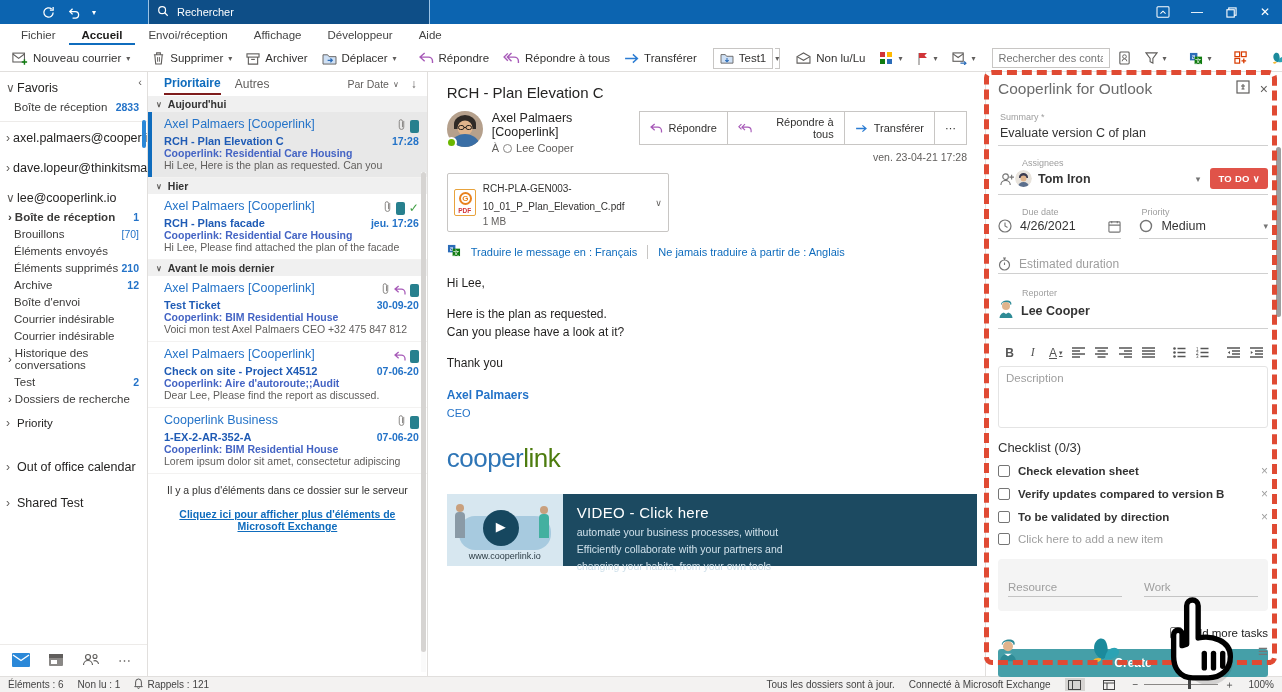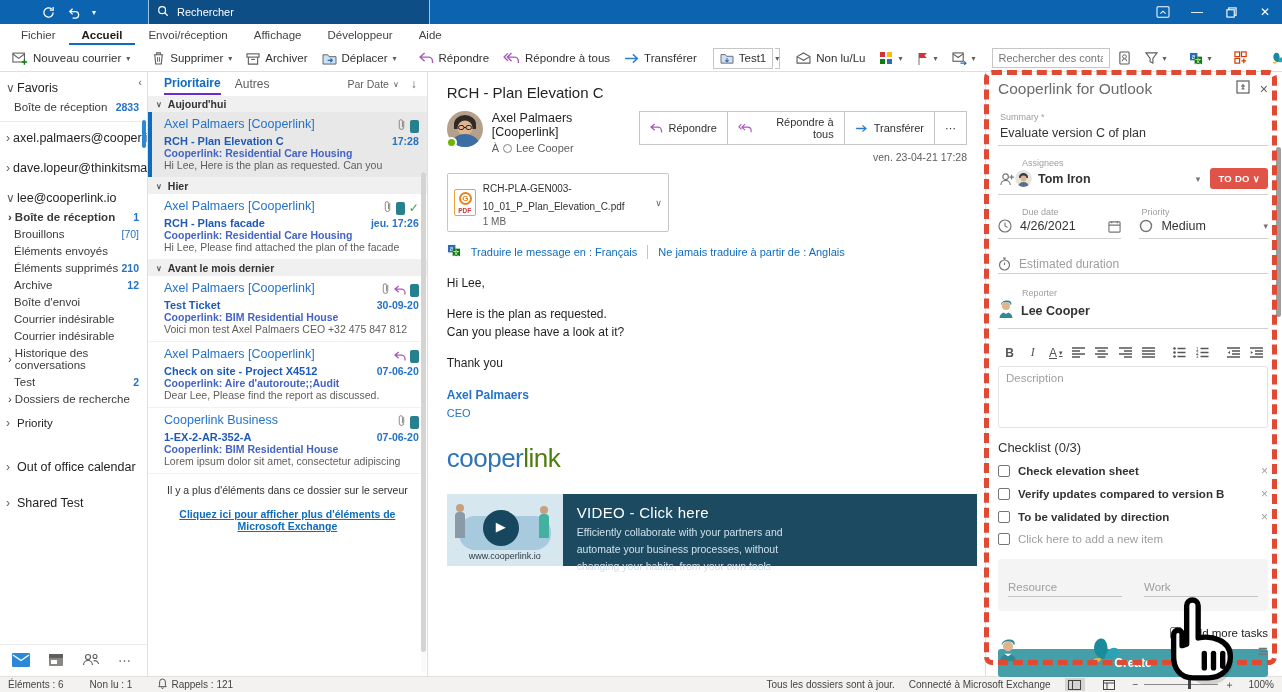--- a/index.html
+++ b/index.html
@@ -45,21 +45,21 @@
   .fp-head .chev { font-size:12px; color:#605e5c; width:8px; }
   .fp-sect-gap { height:10px; }
   .fp-div { height:1px; background:#edebe9; margin:6px 0; }
   .fp-scroll-thumb { position:absolute; right:1px; top:48px; width:4px; height:28px; background:#2b88d8; border-radius:2px; }
   .nav-icons { position:absolute; bottom:0; left:0; right:0; height:32px; display:flex; align-items:center; gap:18px; padding-left:12px; border-top:1px solid #edebe9; background:#fff; }
 
   
   .list-pane { width:285px; border-right:1px solid #e1dfdd; background:#fff; display:flex; flex-direction:column; position:relative; }
   .list-header { display:flex; align-items:center; height:24px; padding:0 10px 0 16px; font-size:12px; flex:0 0 auto; }
   .list-header .tab { margin-right:14px; color:#605e5c; padding:3px 0; }
-  .list-header .tab.active { color:#0f6cbd; border-bottom:2px solid #6d28d9; font-weight:bold; }
+  .list-header .tab.active { color:#0f6cbd; border-bottom:2px solid #7f1d1d; font-weight:bold; }
   .list-header .sort { margin-left:auto; color:#605e5c; font-size:10.5px; display:flex; gap:4px; align-items:center; }
   .group-hdr { background:#f0f0f0; font-size:10.5px; font-weight:bold; color:#333; padding:2px 8px 2px 8px; display:flex; gap:6px; align-items:center; }
   .group-hdr .gchev { font-size:8px; color:#605e5c; }
   .email { position:relative; padding:5px 8px 6px 16px; border-bottom:1px solid #f3f2f1; }
   .email.sel { background:#e8e8e8; }
   .email.sel::before { content:""; position:absolute; left:0; top:0; bottom:0; width:4px; background:#0f6cbd; }
   .email .row1 { display:flex; align-items:flex-start; }
   .email .sender { font-size:12.5px; color:#2473c8; flex:1; overflow:hidden; white-space:nowrap; }
   .email .icons { display:flex; gap:4px; align-items:center; }
   .email .subj { font-size:11px; font-weight:bold; color:#1f5bb5; display:flex; }
@@ -159,21 +159,21 @@
   .tp-footer .menu { margin-left:auto; color:#757575; font-size:17px; }
   .tp-scroll-thumb { position:absolute; right:1px; top:75px; width:5px; height:170px; background:#9e9e9e; border-radius:3px; }
   .ripple { position:absolute; left:187px; top:-12px; width:48px; height:48px; border-radius:50%; background:rgba(60,60,60,.18); }
 
   
   .annotation { position:absolute; left:984px; top:70px; width:293px; height:595px; border:5px dashed #e04a33; border-radius:8px; pointer-events:none; z-index:50; }
   .hand { position:absolute; left:1163px; top:592px; z-index:60; pointer-events:none; }
 
   
   .statusbar { height:16px; background:#f3f2f1; border-top:1px solid #e1dfdd; display:flex; align-items:center; font-size:10px; color:#444; padding:0 8px; flex:0 0 auto; }
-  .sb-left { display:flex; gap:26px; align-items:center; }
+  .sb-left { display:flex; gap:14px; align-items:center; }
   .sb-right { margin-left:auto; display:flex; gap:14px; align-items:center; }
   .sb-viewic { width:20px; height:13px; display:flex; align-items:center; justify-content:center; }
   .sb-viewic.pressed { background:#d6d4d2; }
   .zoom-slider { display:flex; align-items:center; gap:6px; }
   .zoom-track { width:74px; height:1px; background:#8a8886; position:relative; }
   .zoom-thumb { position:absolute; left:44px; top:-4px; width:3px; height:9px; background:#444; }
 </style>
 </head>
 <body>
 
@@ -731,22 +731,22 @@
         <div class="banner">
           <div class="banner-left">
             <div class="cloud"></div>
               <div class="p1"></div>
               <div class="p2"></div>
             <div class="play">▶</div>
             <div class="url">www.cooperlink.io</div>
           </div>
           <div class="banner-right">
             <div class="bt">VIDEO - Click here</div>
+            <div class="bl">automate your business processes, without</div>
             <div class="bl">Efficiently collaborate with your partners and</div>
-            <div class="bl">automate your business processes, without</div>
             <div class="bl">changing your habits, from your own tools</div>
           </div>
         </div>
       </div>
     </div>
 
     <div class="task-pane">
       <div class="tp-head">
         <span class="tp-title">Cooperlink for Outlook</span>
         <span class="hicons">

